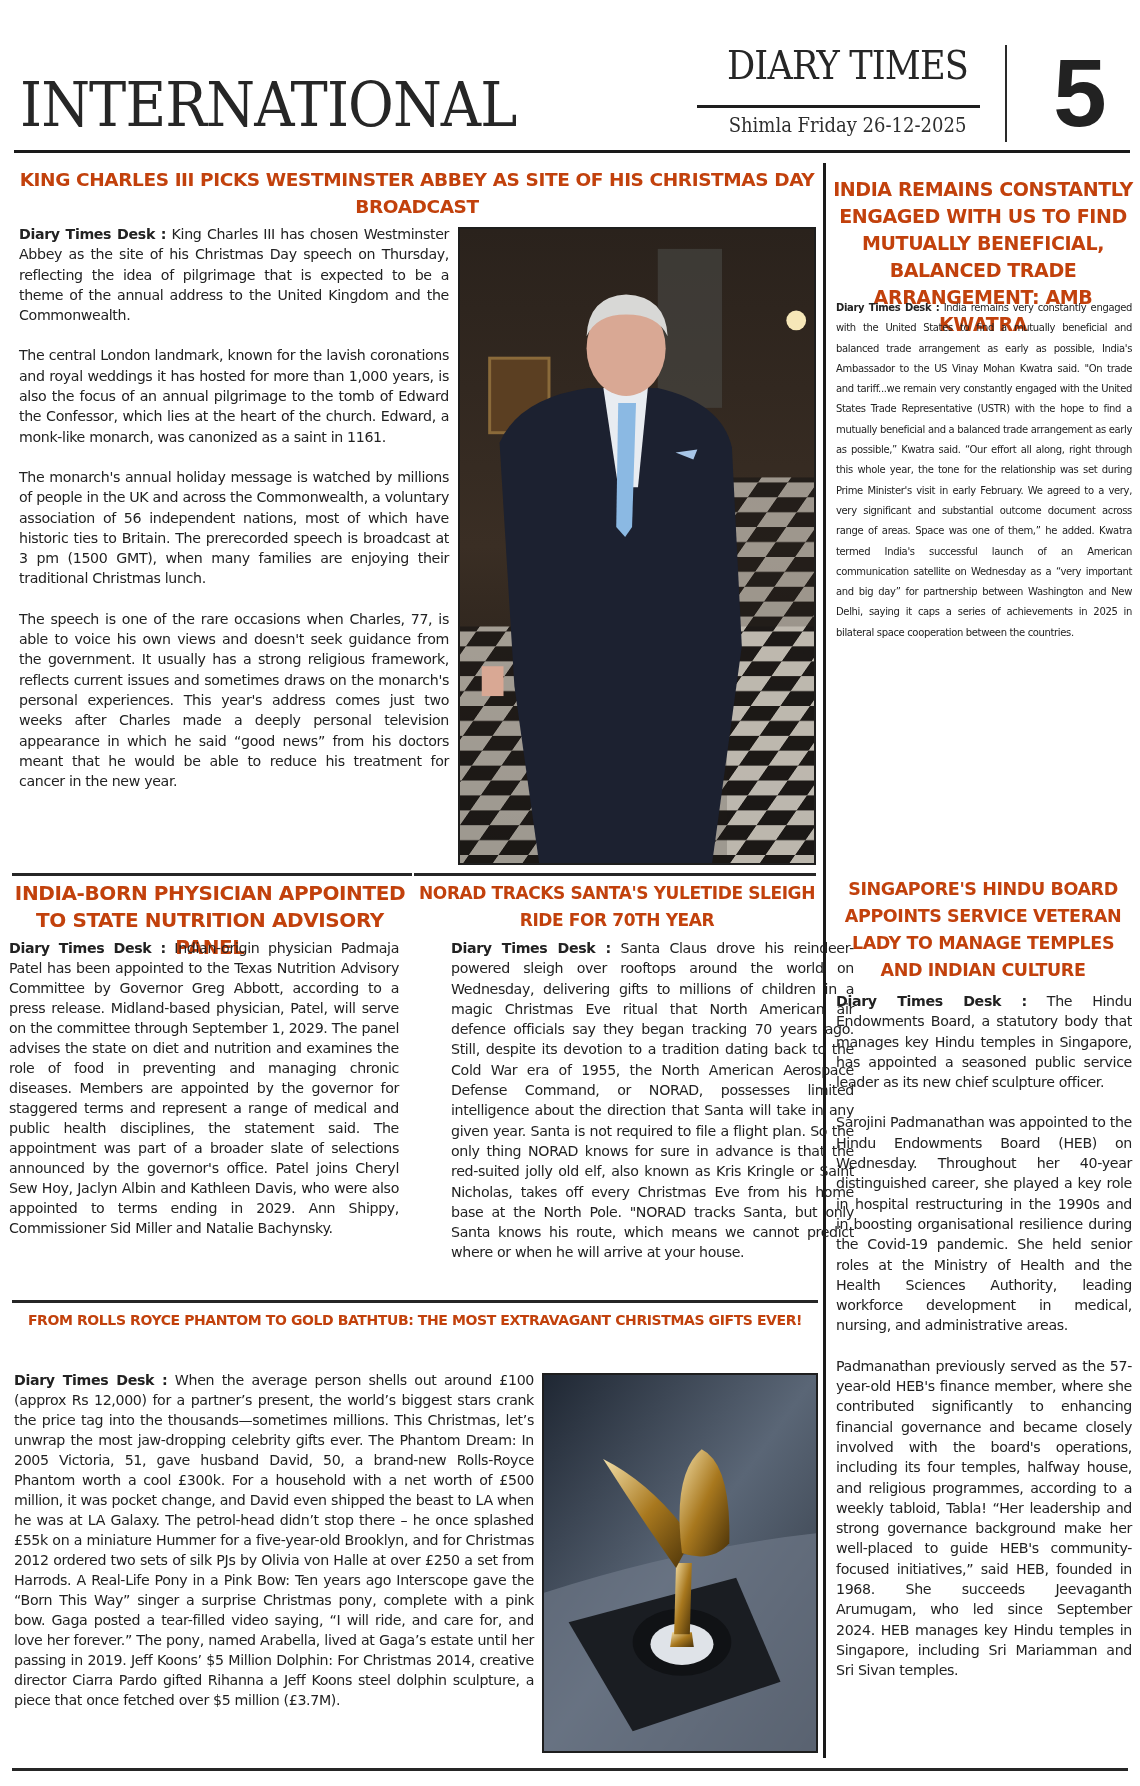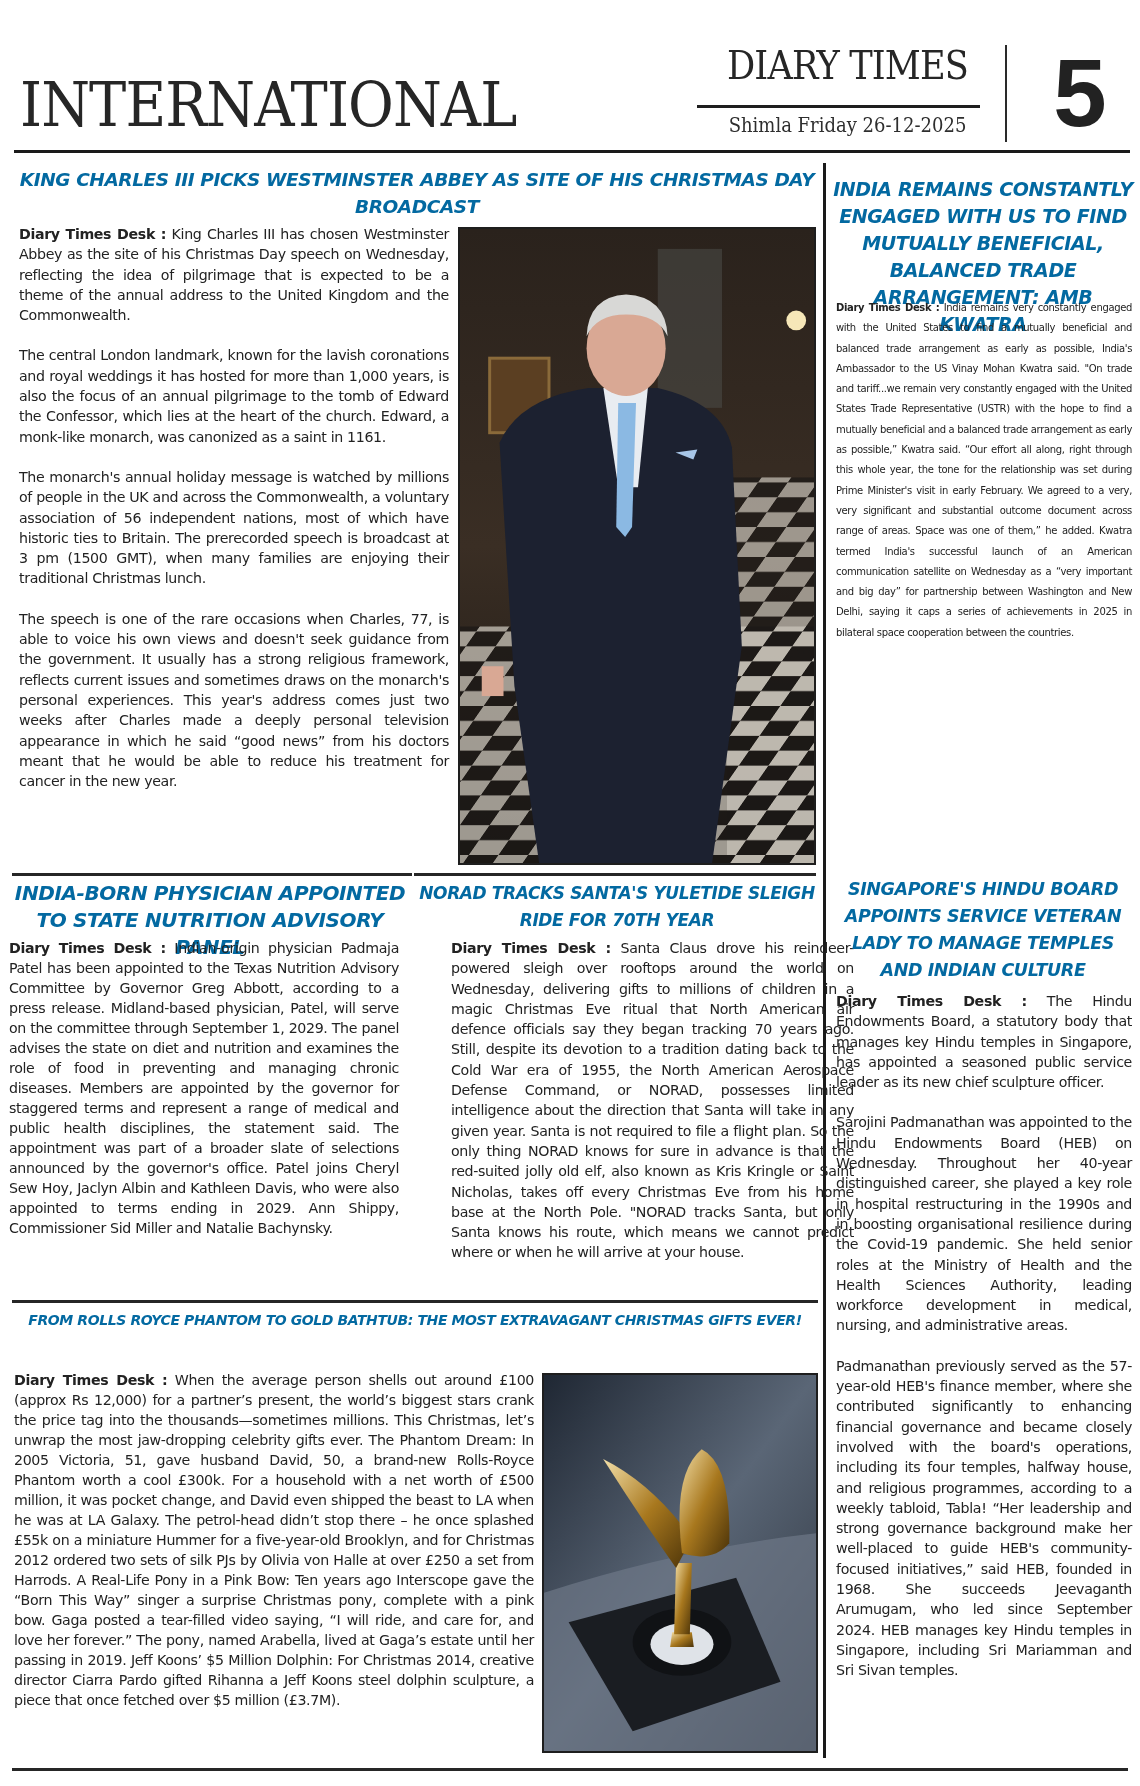--- a/index.html
+++ b/index.html
@@ -36,21 +36,21 @@
   }
   .top-rule { left: 14px; top: 150px; width: 1116px; height: 3px; background: #1a1a1a; }
 
   
   .vrule { width: 3px; background: #1a1a1a; }
   .hrule { height: 3px; background: #262626; }
 
   
   .headline {
     font-family: "DejaVu Sans", sans-serif; font-weight: bold;
-    color: #0369a1; text-align: center; letter-spacing: -0.4px; font-style: italic;
+    color: #c2410c; text-align: center; letter-spacing: -0.4px;
   }
   .body-text {
     font-family: "DejaVu Sans", sans-serif; color: #222;
     text-align: justify; letter-spacing: -0.35px;
   }
   .body-text p { margin-bottom: 20px; }
   .body-text p:last-child { margin-bottom: 0; }
   .desk { font-weight: bold; }
 
   
@@ -72,21 +72,21 @@
 
 <div class="abs vrule" style="left:823px; top:163px; height:1595px;"></div>
 <div class="abs hrule" style="left:12px; top:873px; width:400px;"></div>
 <div class="abs hrule" style="left:414px; top:873px; width:402px;"></div>
 <div class="abs hrule" style="left:12px; top:1300px; width:806px;"></div>
 <div class="abs hrule" style="left:12px; top:1768px; width:1116px;"></div>
 
 <article>
   <h2 class="abs headline" style="left:14px; top:166px; width:806px; font-size:18.5px; line-height:27px;">KING CHARLES III PICKS WESTMINSTER ABBEY AS SITE OF HIS CHRISTMAS DAY BROADCAST</h2>
   <div class="abs body-text" style="left:19px; top:224px; width:430px; font-size:14.2px; line-height:20.3px;">
-    <p><span class="desk">Diary Times Desk :</span><span> King Charles III has chosen Westminster Abbey as the site of his Christmas Day speech on Wednesday, reflecting the idea of pilgrimage that is expected to be a theme of the annual address to the United Kingdom and the Commonwealth.</span></p>
+    <p><span class="desk">Diary Times Desk :</span><span> King Charles III has chosen Westminster Abbey as the site of his Christmas Day speech on Thursday, reflecting the idea of pilgrimage that is expected to be a theme of the annual address to the United Kingdom and the Commonwealth.</span></p>
     <p>The central London landmark, known for the lavish coronations and royal weddings it has hosted for more than 1,000 years, is also the focus of an annual pilgrimage to the tomb of Edward the Confessor, which lies at the heart of the church. Edward, a monk-like monarch, was canonized as a saint in 1161.</p>
     <p>The monarch's annual holiday message is watched by millions of people in the UK and across the Commonwealth, a voluntary association of 56 independent nations, most of which have historic ties to Britain. The prerecorded speech is broadcast at 3 pm (1500 GMT), when many families are enjoying their traditional Christmas lunch.</p>
     <p>The speech is one of the rare occasions when Charles, 77, is able to voice his own views and doesn't seek guidance from the government. It usually has a strong religious framework, reflects current issues and sometimes draws on the monarch's personal experiences. This year's address comes just two weeks after Charles made a deeply personal television appearance in which he said “good news” from his doctors meant that he would be able to reduce his treatment for cancer in the new year.</p>
   </div>
   <figure class="abs photo" style="left:458px; top:227px; width:358px; height:638px;">
     <svg viewBox="0 0 358 638" preserveAspectRatio="none">
       <defs>
         <linearGradient id="bgKC" x1="0" y1="0" x2="0" y2="1">
           <stop offset="0" stop-color="#2a221c"></stop>
           <stop offset="0.5" stop-color="#3a2e24"></stop>

